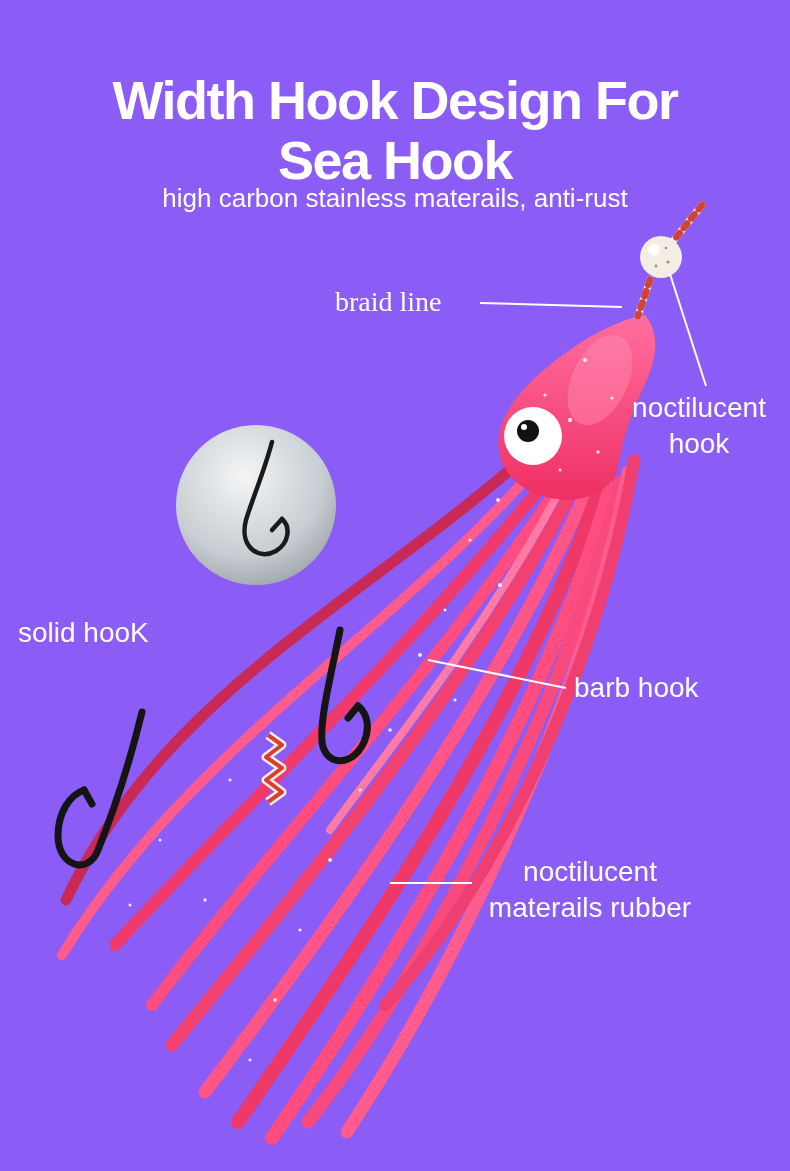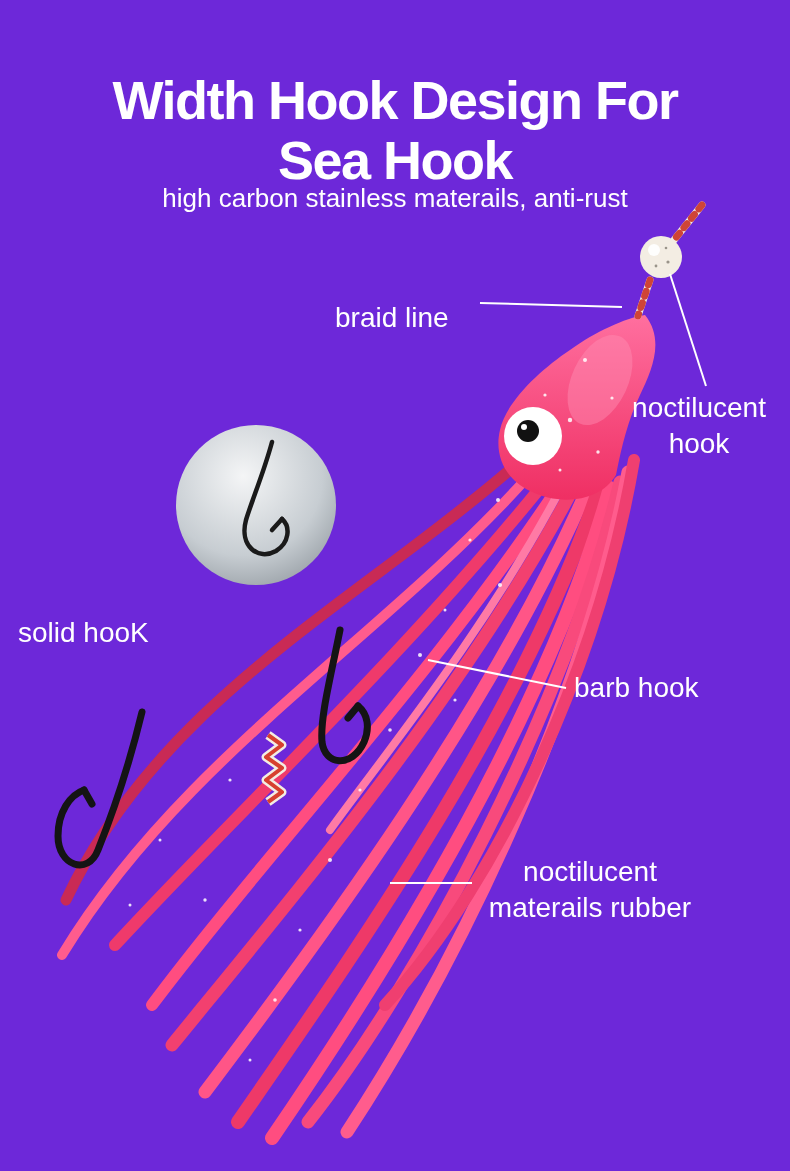--- a/index.html
+++ b/index.html
@@ -1,20 +1,20 @@
 <!DOCTYPE html>
 <html><head>
 <meta charset="utf-8">
 <style>
   html, body { margin: 0; padding: 0; background: #000; }
   .stage {
     position: relative;
     width: 790px;
     height: 1171px;
-    background: #6d28d9;
+    background: #8b5cf6;
     overflow: hidden;
     font-family: "Liberation Sans", "DejaVu Sans", sans-serif;
     color: #fff;
   }
   .art { position: absolute; top: 0; left: 0; }
 
   .title {
     position: absolute;
     top: 34px;
     left: 0;
@@ -38,21 +38,21 @@
     margin-top: 11px;
   }
   .callout {
     position: absolute;
     font-size: 28px;
     font-weight: 400;
     color: #ffffff;
     line-height: 36px;
     white-space: nowrap;
   }
-  .callout-braid   { top: 300px; left: 335px; }
+  .callout-braid   { top: 284px; left: 335px; font-family: Liberation Serif, serif; }
   .callout-bean    { top: 390px; right: 6px; width: 170px; text-align: center; white-space: normal; }
   .callout-solid   { top: 615px; left: 18px; }
   .callout-barb    { top: 670px; left: 574px; }
   .callout-rubber  { top: 854px; left: 470px; width: 240px; text-align: center; white-space: normal; }
 </style>
 </head>
 <body>
 
 <div class="stage">
 

